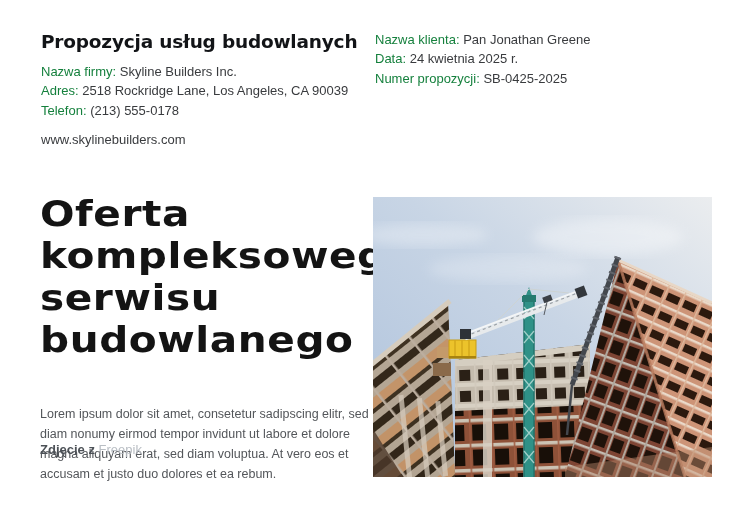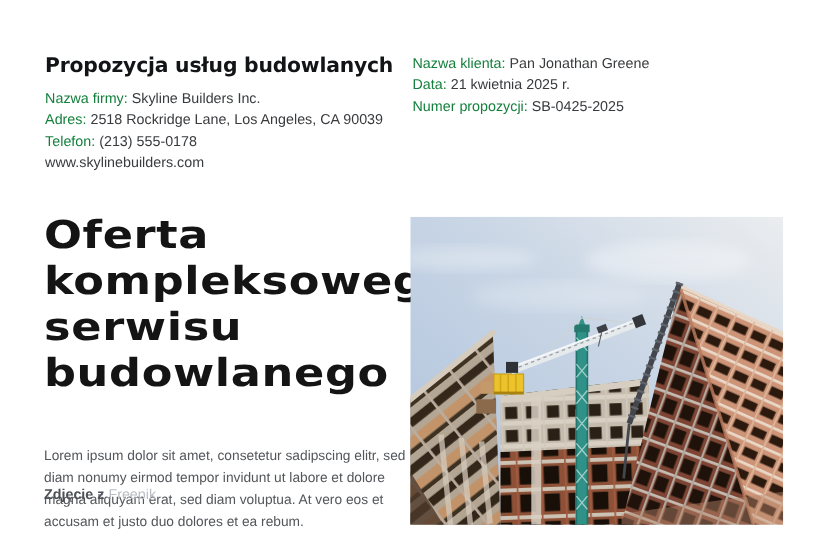--- a/index.html
+++ b/index.html
@@ -5,36 +5,36 @@
   * { margin: 0; padding: 0; box-sizing: border-box; }
   html, body { background: #ffffff; }
   .page {
     position: relative;
     width: 750px; height: 509px;
     background: #ffffff;
     overflow: hidden;
     font-family: "Liberation Sans", sans-serif;
     color: #36383b;
   }
-  .info-block { position: absolute; top: 48px; }
+  .info-block { position: absolute; top: 30px; }
   .info-block.company { left: 41px; width: 308px; }
   .info-block.recipient { left: 375px; width: 358px; }
   .info-title {
     font-family: "DejaVu Sans", sans-serif;
     font-weight: 800;
     font-size: 18.5px;
     line-height: 23px;
     letter-spacing: -0.2px;
     color: #121417;
     white-space: nowrap;
     margin-bottom: 9px;
   }
   .info-row { font-size: 13px; line-height: 19.4px; color: #393b3e; }
   .info-row b { color: #15803d; font-weight: 400; }
-  .info-row .stack { display: block; }
+  .info-row .stack { display: block; margin-top: 10px; }
   .big-title {
     position: absolute;
     left: 40px; top: 193px;
     width: 302px;
     z-index: 1;
     font-family: "DejaVu Sans", sans-serif;
     font-weight: 800;
     font-size: 35px;
     line-height: 42px;
     letter-spacing: 0.5px;
@@ -74,21 +74,21 @@
   <section class="info-block company">
     <h1 class="info-title">Propozycja usług budowlanych</h1>
     <p class="info-row"><b>Nazwa firmy:</b> <span>Skyline Builders Inc.</span></p>
     <p class="info-row"><b>Adres:</b> <span>2518 Rockridge Lane, Los Angeles, CA 90039</span></p>
     <p class="info-row"><b>Telefon:</b> <span>(213) 555-0178</span></p>
     <p class="info-row"><span class="stack">www.skylinebuilders.com</span></p>
   </section>
 
   <section class="info-block recipient">
     <p class="info-row"><b>Nazwa klienta:</b> <span>Pan Jonathan Greene</span></p>
-    <p class="info-row"><b>Data:</b> <span>21 kwietnia 2025 r.</span></p>
+    <p class="info-row"><b>Data:</b> <span>24 kwietnia 2025 r.</span></p>
     <p class="info-row"><b>Numer propozycji:</b> <span>SB-0425-2025</span></p>
   </section>
 
   <h2 class="big-title">Oferta kompleksowego serwisu budowlanego</h2>
 
   <p class="body-copy">Lorem ipsum dolor sit amet, consetetur sadipscing elitr, sed diam nonumy eirmod tempor invidunt ut labore et dolore magna aliquyam erat, sed diam voluptua. At vero eos et accusam et justo duo dolores et ea rebum.</p>
 
   <p class="credit"><span>Zdjęcie z</span> <a>Freepik</a></p>
 
   <figure class="photo">

